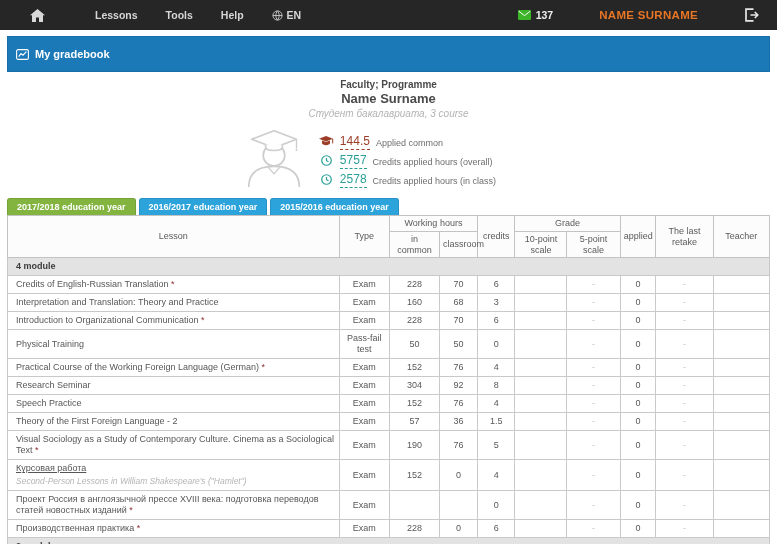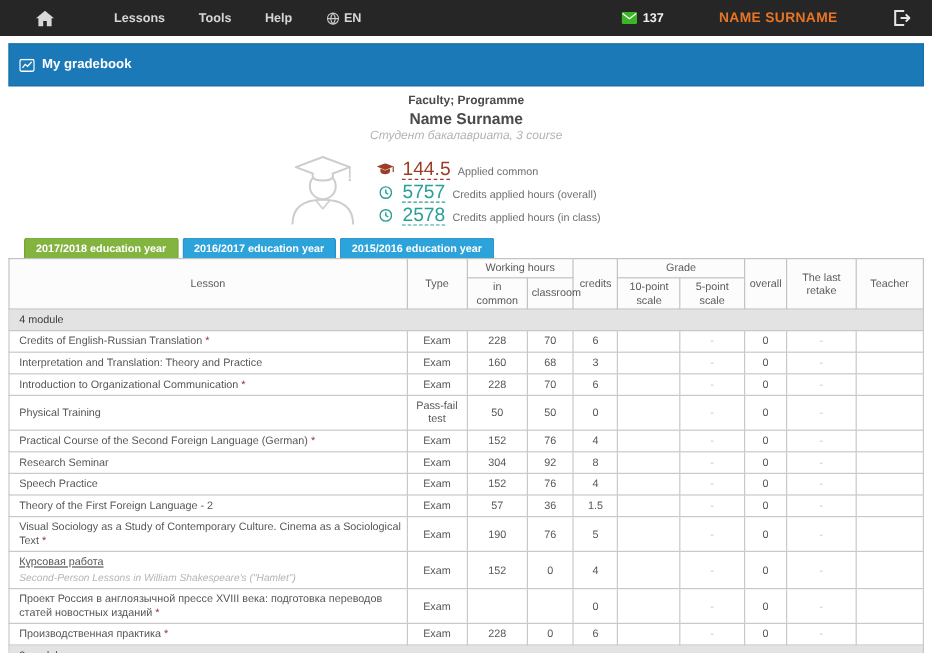--- a/index.html
+++ b/index.html
@@ -23,39 +23,39 @@
   .student-head { text-align:center; margin-top:7px; line-height:1.15; }
   .student-head .faculty { font-size:10px; font-weight:700; color:#4a4a4a; }
   .student-head .sname   { font-size:13px; font-weight:600; color:#4a4a4a; margin-top:1px; }
   .student-head .status  { font-size:10px; font-style:italic; color:#b3b3b3; margin-top:2px; }
 
   
   .stats-wrap { display:flex; justify-content:center; align-items:flex-start; gap:12px; margin:8px 0 4px -40px; }
   .stats-col { display:flex; flex-direction:column; gap:3px; padding-top:6px; }
   .stat-row { display:flex; align-items:center; gap:6px; }
   .stat-row .sicon { width:15px; display:flex; justify-content:center; }
-  .stat-val { font-size:16px; line-height:15px; text-decoration:none; border-bottom:1px dashed currentColor;text-align:center; }
+  .stat-val { font-size:12px; line-height:15px; text-decoration:none; border-bottom:1px dashed currentColor;text-align:center; }
   .stat-val.maroon { color:#9c3d27; }
   .stat-val.teal   { color:#2a9f96; }
   .stat-label { font-size:9px; color:#6e6e6e; padding-top:3px; }
 
   
-  .tabs { display:flex; gap:3px; margin:10px 0 0 20px; }
+  .tabs { display:flex; gap:3px; margin:10px 0 0 7px; }
   .tab { height:17px; line-height:16px; padding:0 9px; font-size:9px; font-weight:bold; color:#fff;
          background:#2ca3da; border:1px solid #2591c4; border-bottom:none; border-radius:3px 3px 0 0; cursor:pointer; }
   .tab.active { background:#83b440; border-color:#74a236; }
 
   
   table.gradebook { width:763px; margin:0 7px; border-collapse:collapse; table-layout:fixed; font-size:9px; color:#575757; }
   .gradebook th { border:1px solid #c3c3c3; font-weight:normal; color:#5a5a5a; padding:2px 3px; background:#fcfcfc; text-align:center; line-height:1.2; }
   .gradebook td { border:1px solid #c9c9c9; padding:3px 4px; line-height:11px; vertical-align:middle; }
   .gradebook td.c { text-align:center; }
   .gradebook td.dash { color:#c4c4c4; }
   .gradebook td.lesson-cell { padding-left:8px; }
-  .section-row td { background:#e3e3e3; font-weight:normal; color:#3c3c3c; padding:3px 8px; }
+  .section-row td { background:#e3e3e3; font-weight:bold; color:#3c3c3c; padding:3px 8px; }
   .lesson-link { color:#555; text-decoration:underline; cursor:pointer; }
   .lesson-subtitle { font-style:italic; color:#b5b5b5; font-size:8.5px; margin-top:2px; }
   .asterisk { color:#8a2e2e; }
 </style>
 </head>
 <body>
 
 <header class="navbar">
   <span class="home-btn">
     <svg width="15" height="13" viewBox="0 0 15 13">
@@ -170,21 +170,21 @@
     <col style="width:7.5%">
       <col style="width:7.4%">
   </colgroup>
   <thead>
     <tr>
       <th rowspan="2">Lesson</th>
       <th rowspan="2">Type</th>
       <th colspan="2">Working hours</th>
       <th rowspan="2">credits</th>
       <th colspan="2">Grade</th>
-      <th rowspan="2">overall</th>
+      <th rowspan="2">applied</th>
       <th rowspan="2">The last retake</th>
       <th rowspan="2">Teacher</th>
     </tr>
     <tr>
       <th>in common</th>
       <th>classroom</th>
       <th>10-point scale</th>
       <th>5-point scale</th>
     </tr>
   </thead>
@@ -234,21 +234,21 @@
         <td class="c">50</td>
         <td class="c">50</td>
         <td class="c">0</td>
         <td class="c"></td>
         <td class="c dash">-</td>
         <td class="c">0</td>
         <td class="c dash">-</td>
         <td class="c"></td>
       </tr>
       <tr>
-        <td class="lesson-cell"><span>Practical Course of the Second Foreign Language (German)</span><span class="asterisk"> *</span></td>
+        <td class="lesson-cell"><span>Practical Course of the Working Foreign Language (German)</span><span class="asterisk"> *</span></td>
         <td class="c">Exam</td>
         <td class="c">152</td>
         <td class="c">76</td>
         <td class="c">4</td>
         <td class="c"></td>
         <td class="c dash">-</td>
         <td class="c">0</td>
         <td class="c dash">-</td>
         <td class="c"></td>
       </tr>

